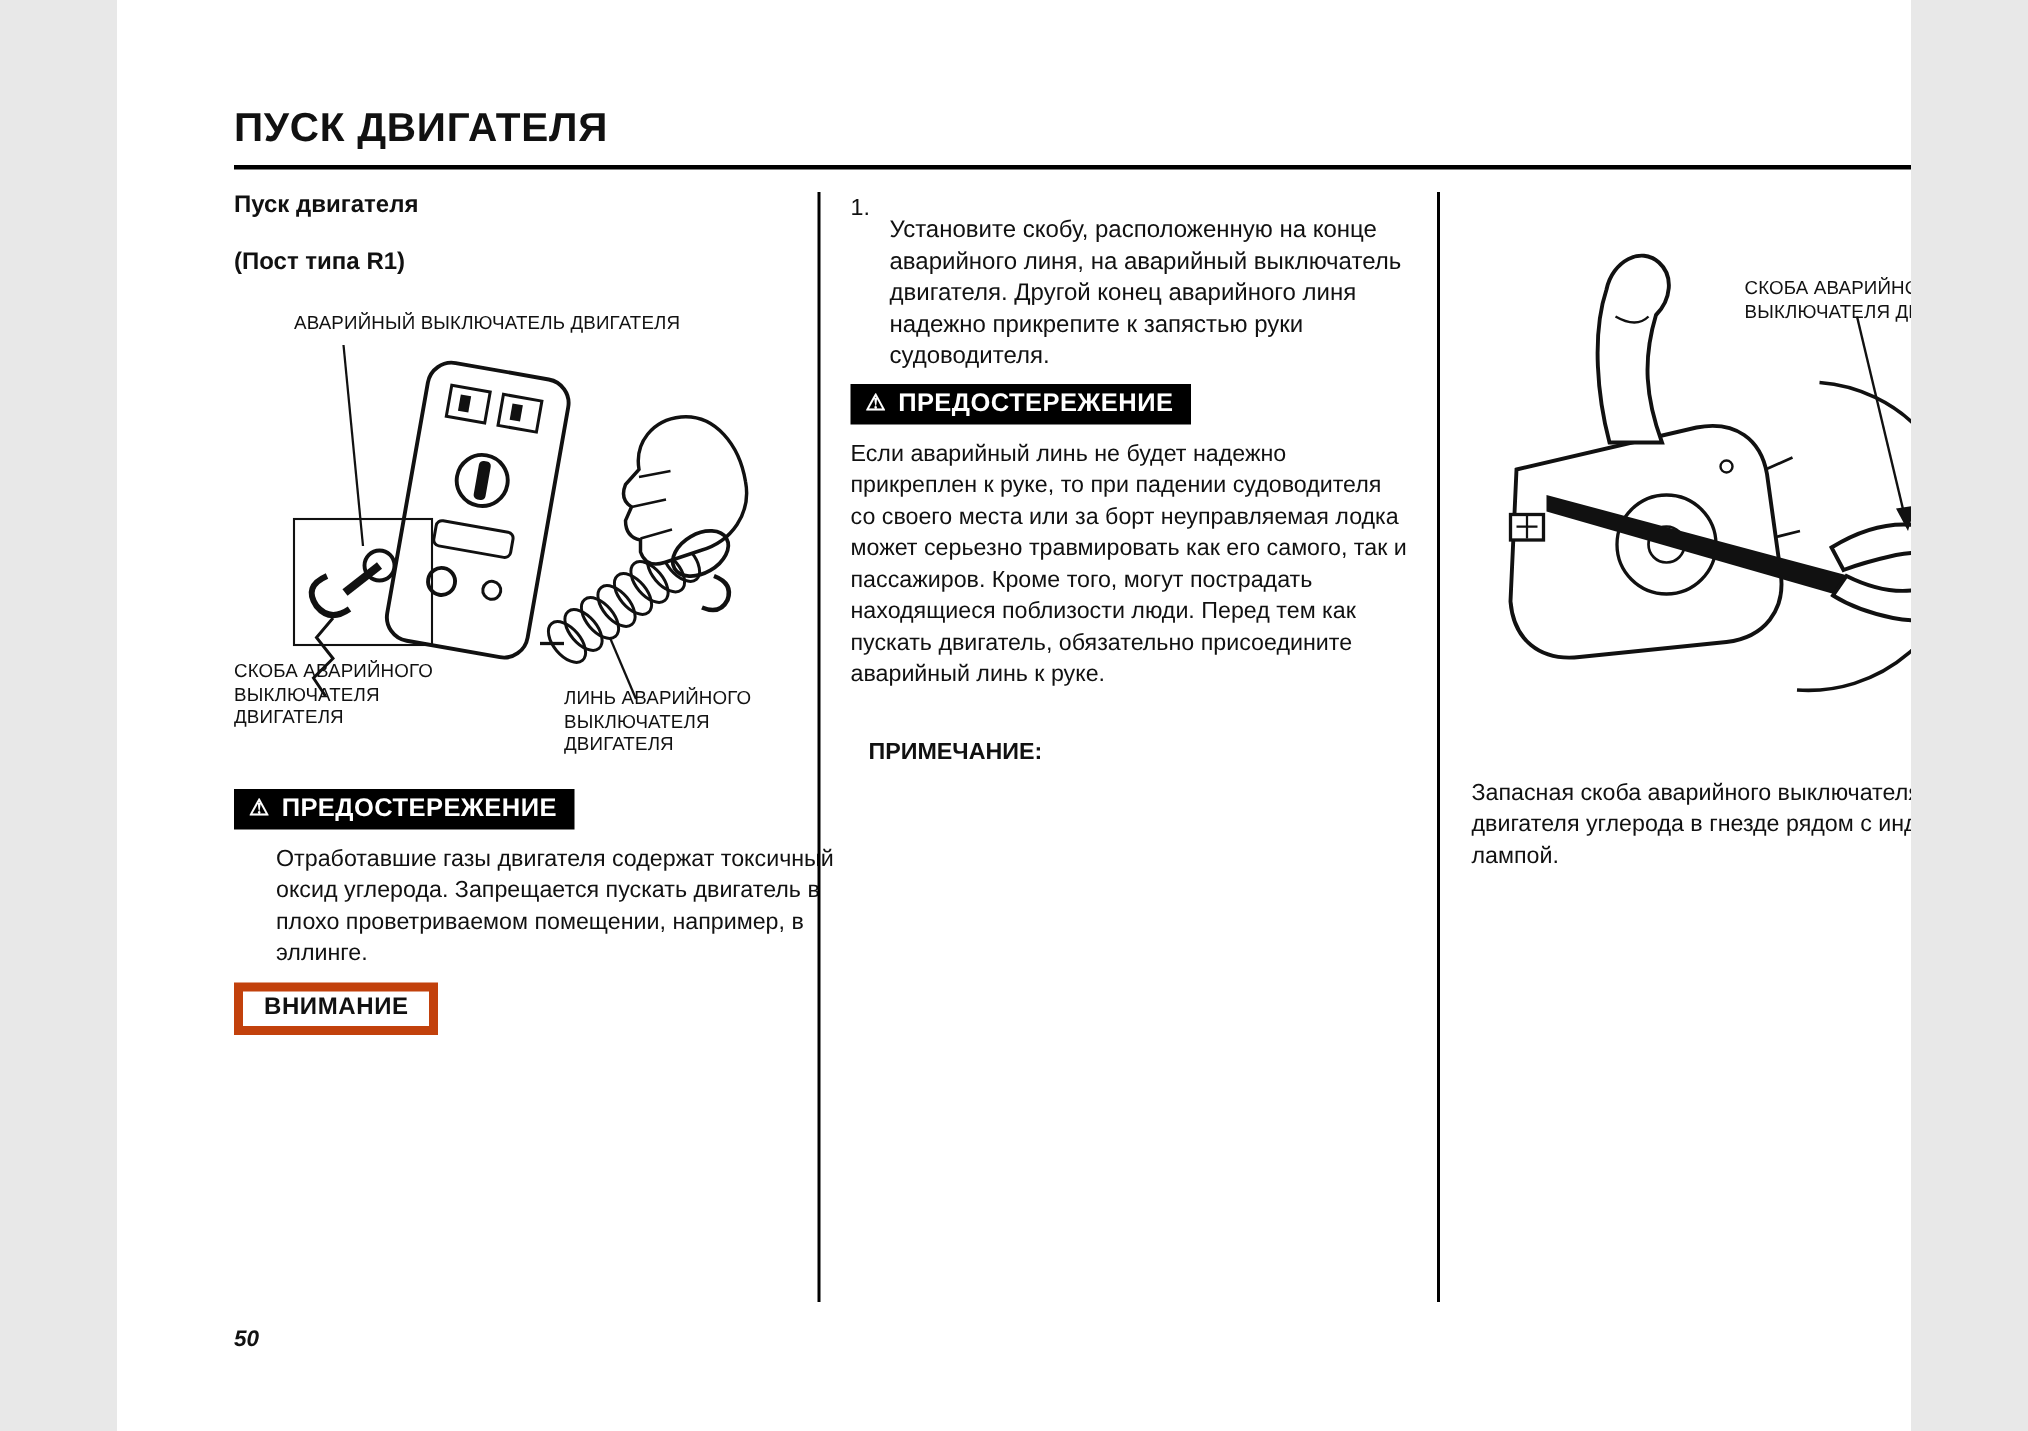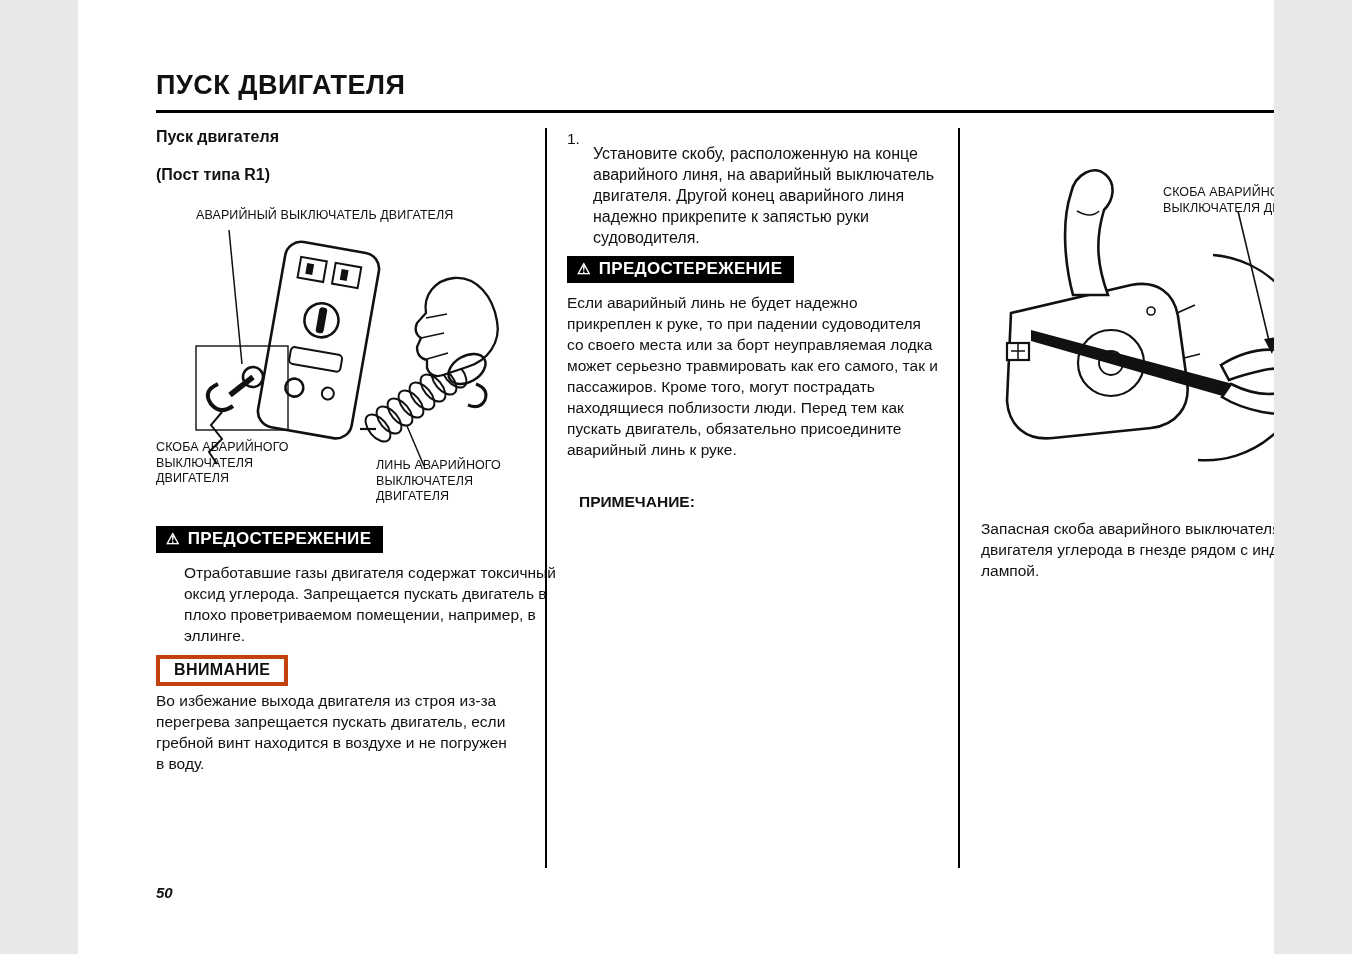--- a/index.html
+++ b/index.html
@@ -32,21 +32,21 @@
   }
   .bodybold { font-weight:400; }
 
   .warnbox {
     position:absolute; display:inline-flex; align-items:center; gap:8px;
     background:#000; color:#fff; font-weight:700; font-size:17px;
     padding:3px 12px 4px 10px; letter-spacing:.3px;
   }
   .warnbox .tri { font-size:15px; line-height:1; transform:translateY(-1px); }
   .attnbox {
-    position:absolute; display:inline-block; border:4px solid #c2410c;
+    position:absolute; display:inline-block; border:6px solid #c2410c;
     font-weight:700; font-size:16px; padding:2px 14px 3px 14px; letter-spacing:.4px;
   }
   .step { position:absolute; top:0; left:0; display:flex; gap:9px; width:372px; }
   .step-num { font-size:15.5px; line-height:21px; width:17px; flex:0 0 auto; }
   .step-text { font-size:16px; line-height:21px;margin-top:15px; }
   .note-label { position:absolute; font-size:15.5px; font-weight:700; }
   .fig-svg { position:absolute; }
   .page-number { position:absolute; left:78px; top:884px; font-size:15px; font-weight:700;font-style:italic; }
 </style>
 </head>
@@ -124,21 +124,20 @@
 
     <div class="warnbox" style="top:398px; left:0;">
       <span class="tri">⚠</span>
       <span>ПРЕДОСТЕРЕЖЕНИЕ</span>
     </div>
     <div class="bodytext bodybold" style="top:434px; left:0; width:372px;margin-left:28px;">Отработавшие газы двигателя содержат токсичный оксид углерода. Запрещается пускать двигатель в плохо проветриваемом помещении, например, в эллинге.</div>
 
     <div class="attnbox" style="top:527px; left:0;">
       <span>ВНИМАНИЕ</span>
     </div>
-    <div class="bodytext bodybold" style="top:562px; left:0; width:360px;">Во избежание выхода двигателя из строя из-за перегрева запрещается пускать двигатель, если гребной винт находится в воздухе и не погружен в воду.</div>
   </div>
 
   <div class="vrule vrule-1"></div>
 
   <div class="col col-mid">
 
     <div class="step">
       <span class="step-num">1.</span>
       <span class="step-text">Установите скобу, расположенную на конце аварийного линя, на аварийный выключатель двигателя. Другой конец аварийного линя надежно прикрепите к запястью руки судоводителя.</span>
     </div>

